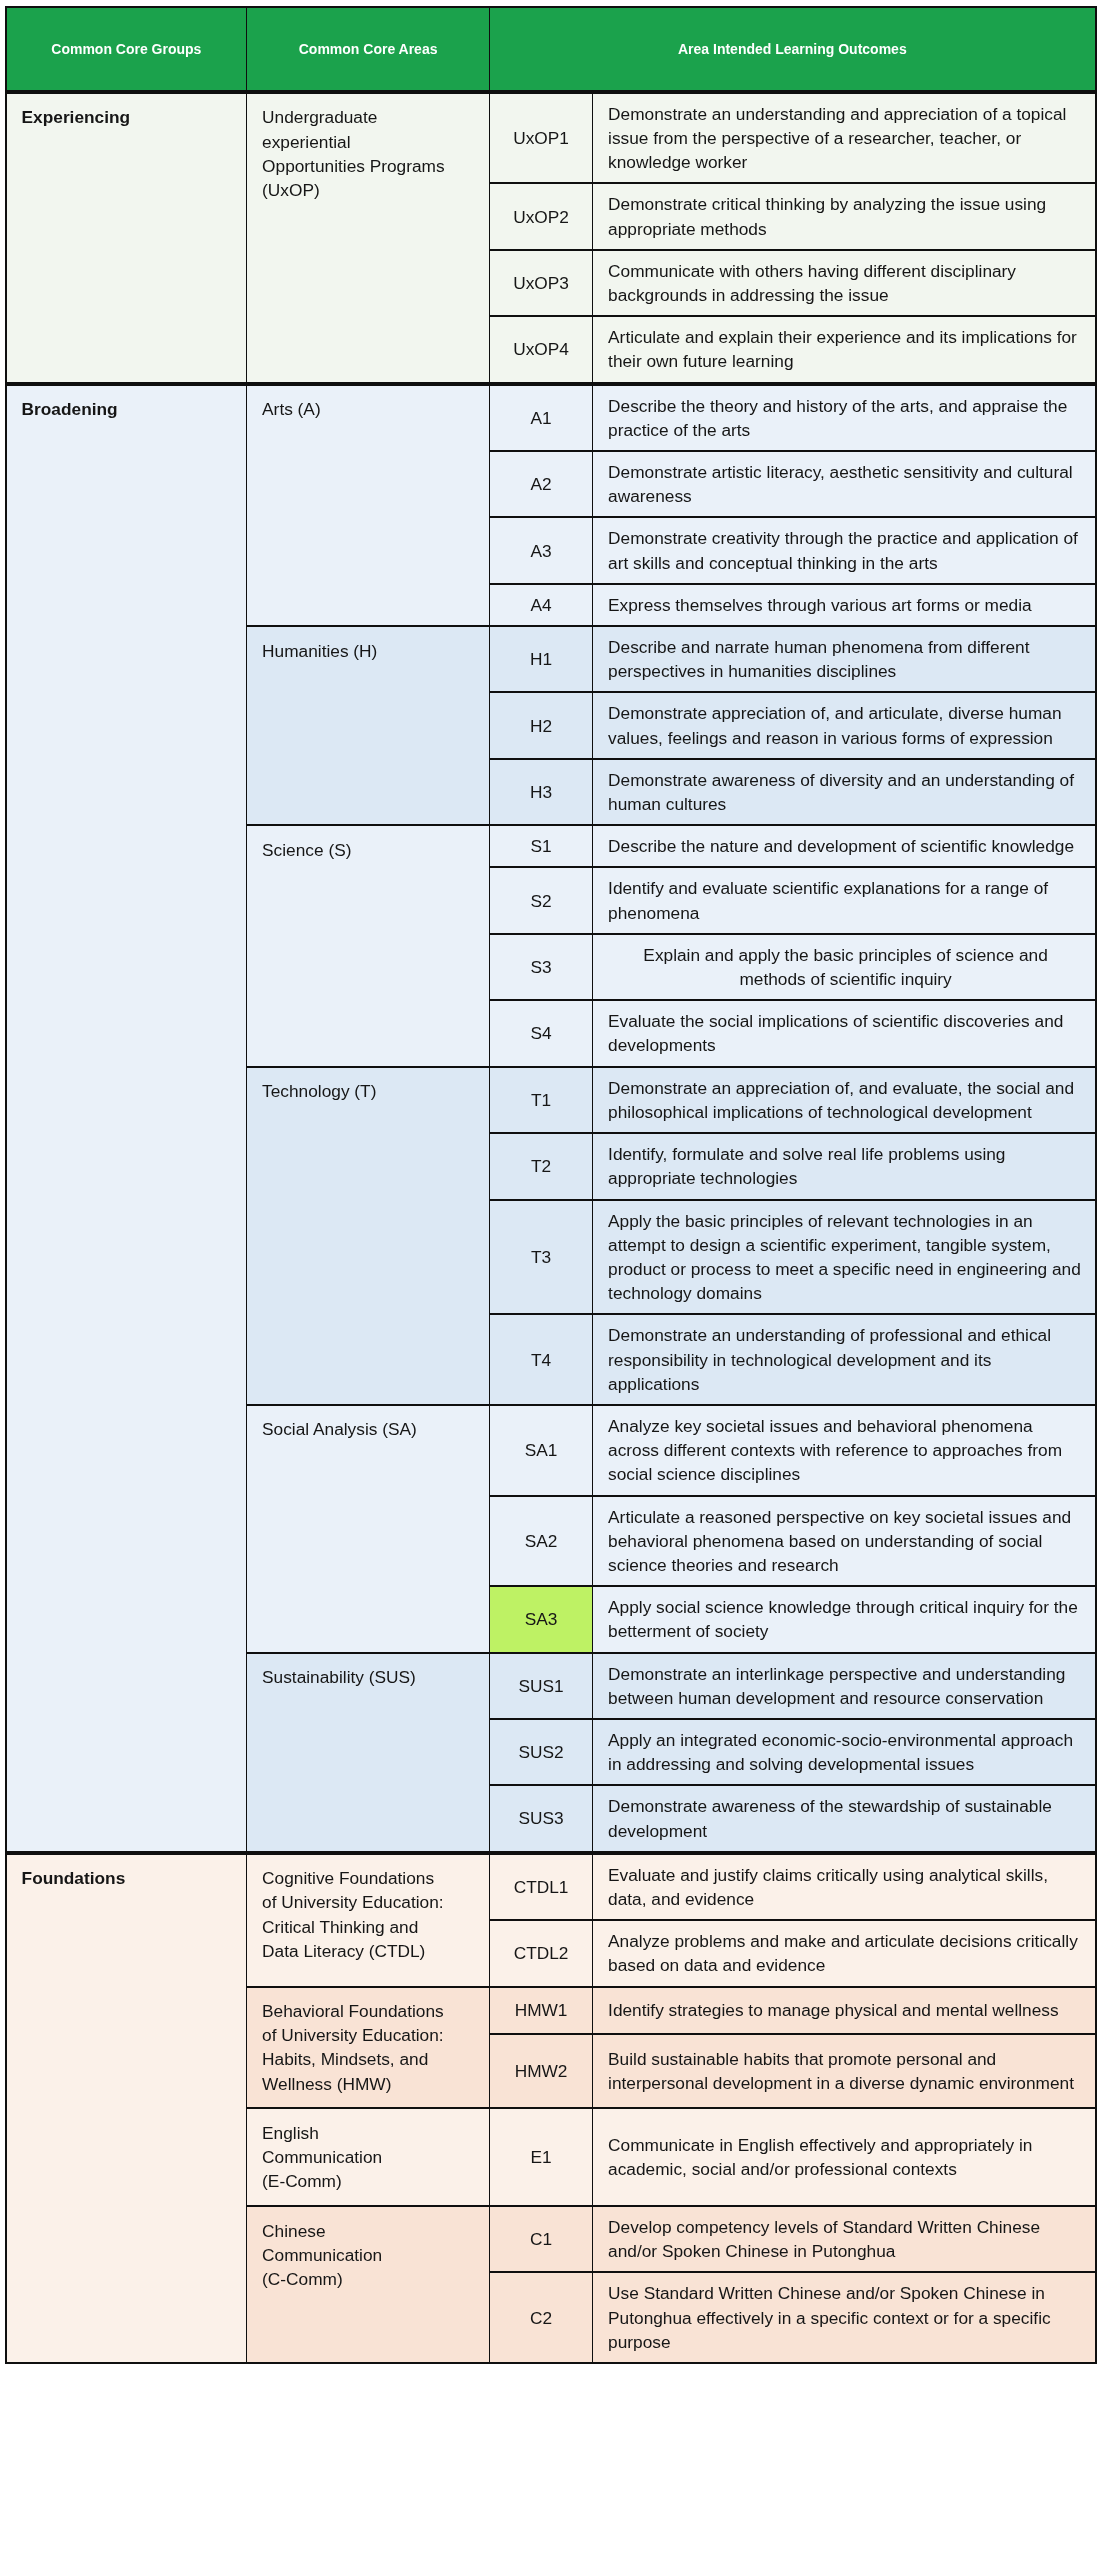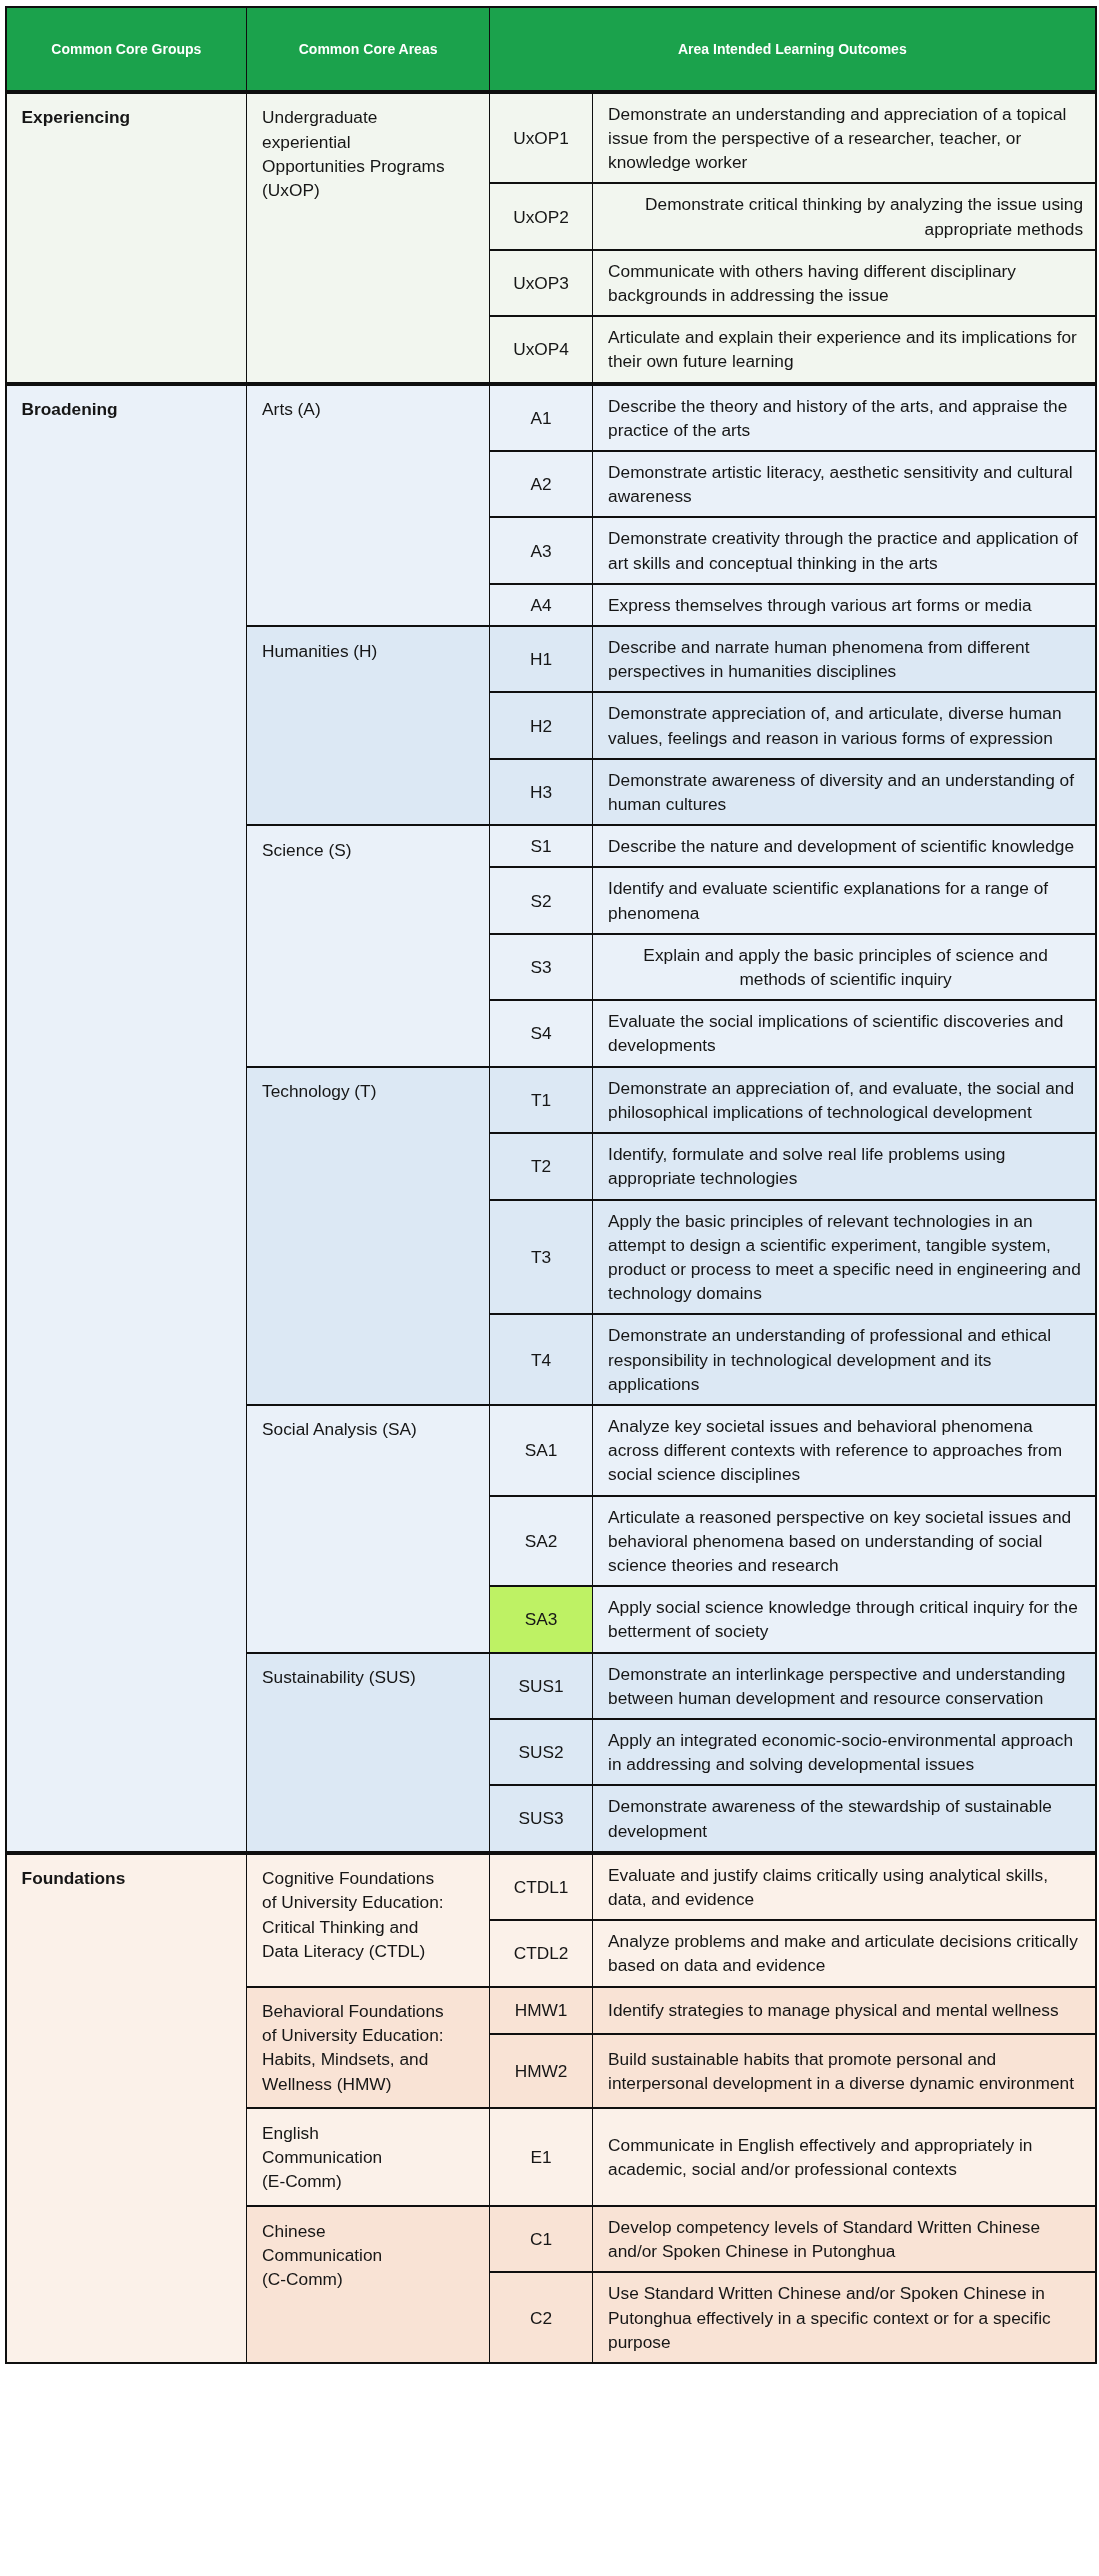--- a/index.html
+++ b/index.html
@@ -90,21 +90,21 @@
           <td class="group-cell" rowspan="4" style="background: rgb(242, 246, 239);">Experiencing</td>
           <td class="area-cell" rowspan="4" style="background: rgb(242, 246, 239);">Undergraduate
 experiential
 Opportunities Programs
 (UxOP)</td>
           <td class="code-cell" style="background: rgb(242, 246, 239);">UxOP1</td>
           <td class="outcome-cell" style="background: rgb(242, 246, 239);">Demonstrate an understanding and appreciation of a topical issue from the perspective of a researcher, teacher, or knowledge worker</td>
         </tr>
         <tr>
           <td class="code-cell" style="background: rgb(242, 246, 239);">UxOP2</td>
-          <td class="outcome-cell" style="background: rgb(242, 246, 239); text-align: right;">Demonstrate critical thinking by analyzing the issue using appropriate methods</td>
+          <td class="outcome-cell" style="background: rgb(242, 246, 239);">Demonstrate critical thinking by analyzing the issue using appropriate methods</td>
         </tr>
         <tr>
           <td class="code-cell" style="background: rgb(242, 246, 239);">UxOP3</td>
           <td class="outcome-cell" style="background: rgb(242, 246, 239);">Communicate with others having different disciplinary backgrounds in addressing the issue</td>
         </tr>
         <tr>
           <td class="code-cell" style="background: rgb(242, 246, 239);">UxOP4</td>
           <td class="outcome-cell" style="background: rgb(242, 246, 239);">Articulate and explain their experience and its implications for their own future learning</td>
         </tr>
         <tr class="group-start">

